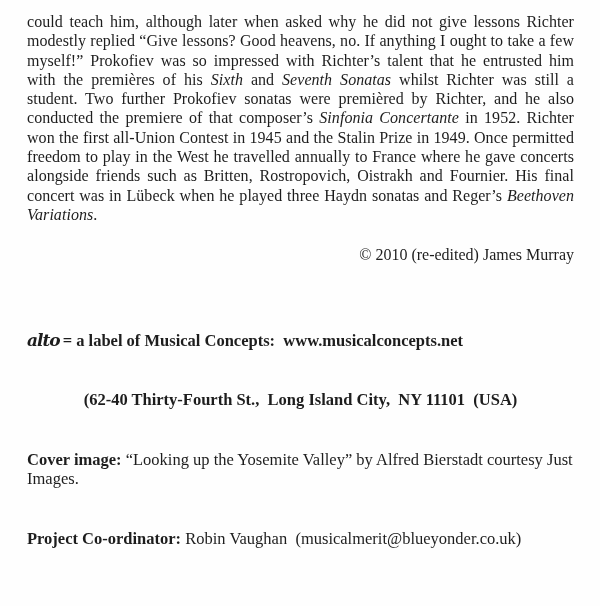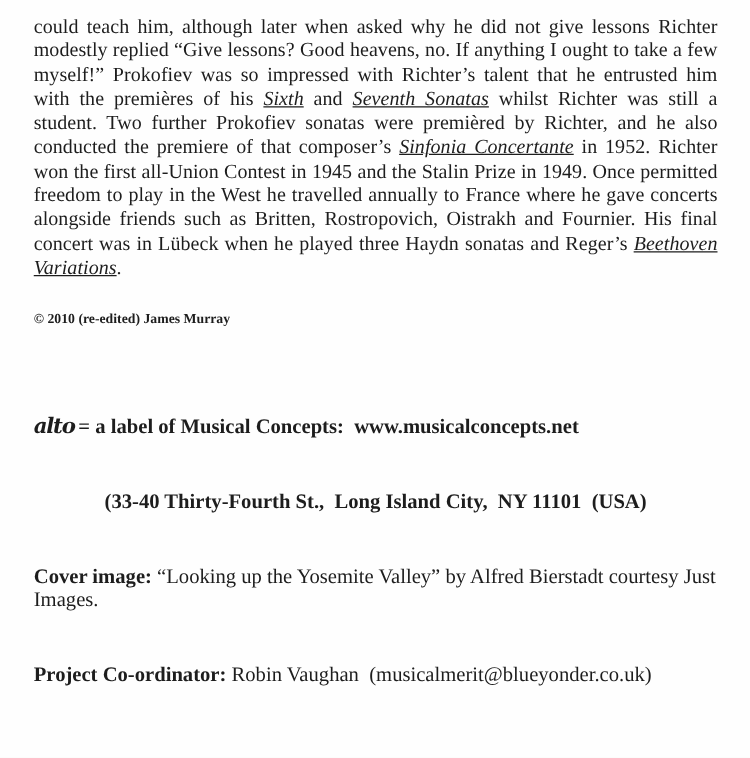--- a/index.html
+++ b/index.html
@@ -10,34 +10,35 @@
     color: #1d1d1d;
     overflow: hidden;
   }
   .page {
     box-sizing: border-box;
     width: 600px; height: 606px;
     background: #fefefe;
     padding: 12px 26px 0 27px;
   }
   .b { font-weight: bold; text-align: center; }
-  .i { font-style: italic; text-decoration: underline; }
+  .i { font-style: italic; }
 
   .paragraph {
     font-size: 16px;
     line-height: 19.3px;
     text-align: justify;
     letter-spacing: 0.05px;
   }
 
   .copyright {
     margin-top: 21px;
-    font-size: 11px;
+    font-size: 16px;
     line-height: 20px;
-    font-weight: bold;
+    font-weight: normal;
+    text-align: right;
   }
 
   .label-block {
     margin-top: 26px;
     font-size: 16.5px;
     line-height: 19.8px;
     white-space: pre-wrap;
   }
   .alto-logo {
     font-family: "DejaVu Serif", serif;
@@ -52,18 +53,18 @@
 <body>
 
 <div class="page">
 
   <div class="paragraph"><span>could teach him, although later when asked why he did not give lessons Richter modestly replied “Give lessons?  Good heavens, no.  If anything I ought to take a few myself!”  Prokofiev was so impressed with Richter’s talent that he entrusted him with the premières of his </span><span class="i">Sixth</span><span> and </span><span class="i">Seventh Sonatas</span><span> whilst Richter was still a student.  Two further Prokofiev sonatas were premièred by Richter, and he also conducted the premiere of that composer’s </span><span class="i">Sinfonia Concertante</span><span> in 1952.  Richter won the first all-Union Contest in 1945 and the Stalin Prize in 1949.  Once permitted freedom to play in the West he travelled annually to France where he gave concerts alongside friends such as Britten, Rostropovich, Oistrakh and Fournier.  His final concert was in Lübeck when he played three Haydn sonatas and Reger’s </span><span class="i">Beethoven Variations</span><span>.</span></div>
 
   <div class="copyright">© 2010 (re-edited) James Murray</div>
 
   <div class="label-block">
     <div><span class="alto-logo">alto</span><span class="b">= a label of Musical Concepts:  www.musicalconcepts.net</span></div>
-    <div class="b">(33-40 Thirty-Fourth St.,  Long Island City,  NY 11101  (USA)</div>
+    <div class="b">(62-40 Thirty-Fourth St.,  Long Island City,  NY 11101  (USA)</div>
     <div><span class="b">Cover image: </span><span>“Looking up the Yosemite Valley” by Alfred Bierstadt courtesy Just Images.</span></div>
     <div><span class="b">Project Co-ordinator:</span><span> Robin Vaughan  (musicalmerit@blueyonder.co.uk)</span></div>
   </div>
 
 </div>
 
 </body></html>

